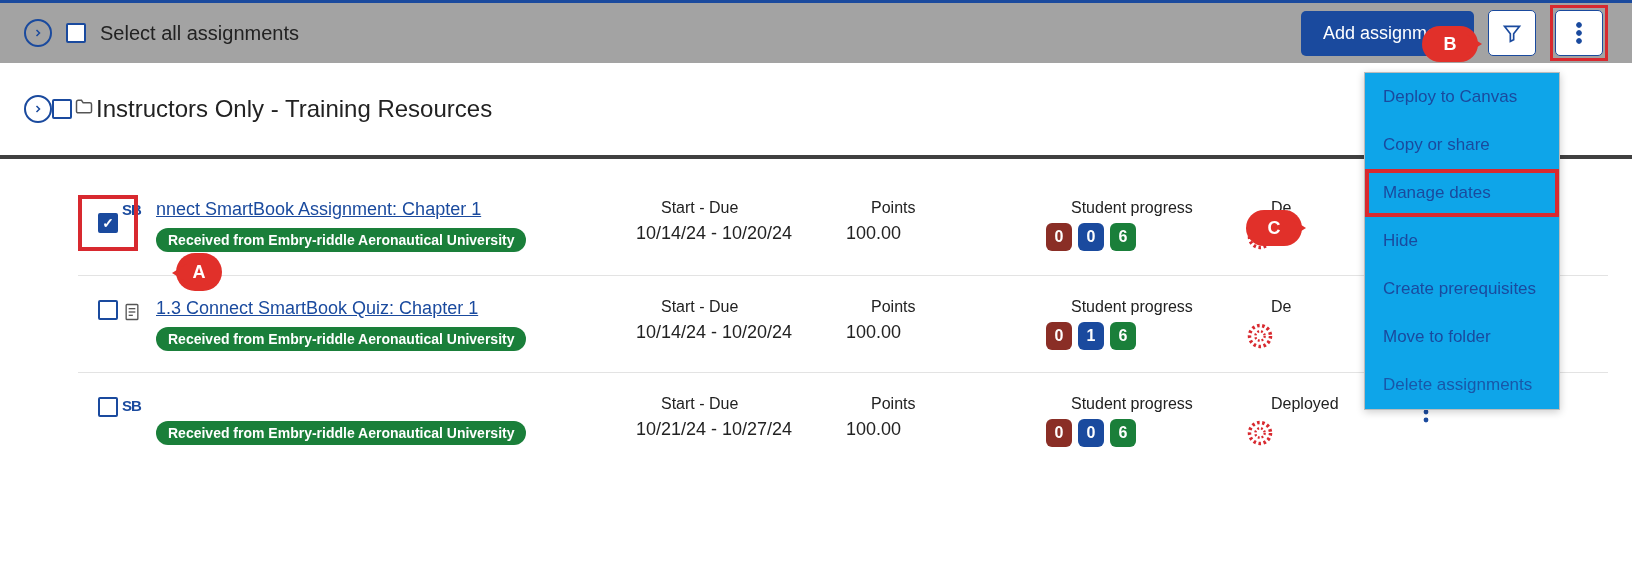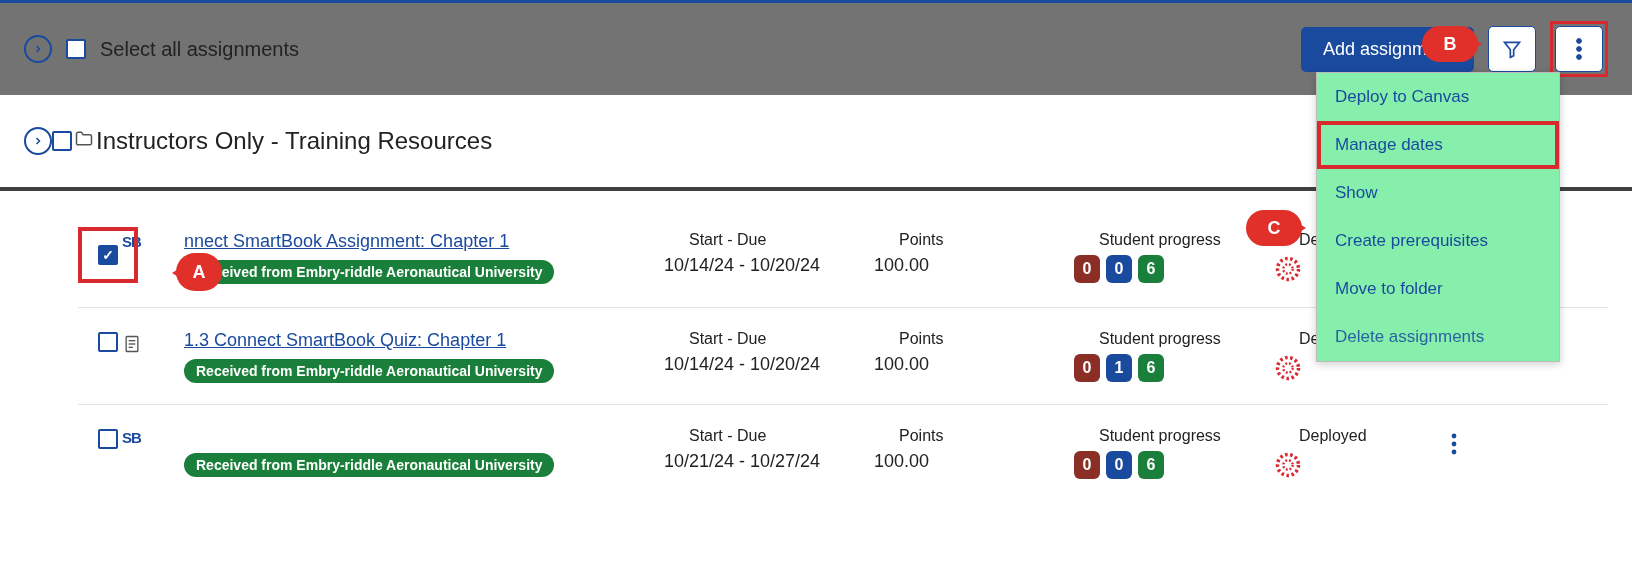--- a/index.html
+++ b/index.html
@@ -1,17 +1,17 @@
 <!DOCTYPE html>
 <html><head>
 <meta charset="utf-8">
 <style>
   * { box-sizing: border-box; margin: 0; padding: 0; }
   body { font-family: -apple-system, BlinkMacSystemFont, "Segoe UI", Arial, sans-serif; font-size: 16px; color: #222; background: #fff; width:1632px; }
-  .toolbar { background: #737373; border-top: 3px solid #1a4a9e; padding: 18px 24px; display: flex; align-items: center; gap: 14px; }
+  .toolbar { background: #a3a3a3; border-top: 3px solid #1a4a9e; padding: 2px 24px; display: flex; align-items: center; gap: 14px; }
   .chevron-circle { width: 28px; height: 28px; border: 2px solid #1a4a9e; border-radius: 50%; display:flex; align-items:center; justify-content:center; cursor:pointer; }
   .chevron-circle svg { stroke:#1a4a9e; }
   .checkbox { width: 20px; height: 20px; border: 2px solid #1a4a9e; border-radius: 2px; display:inline-flex; align-items:center; justify-content:center; cursor:pointer; background:#fff; }
   .checkbox.checked { background:#1a4a9e; }
   .checkbox.checked::after { content:'✓'; color:#fff; font-size:14px; font-weight:bold; }
   .checkbox.indeterminate { background:#1a4a9e; }
   .checkbox.indeterminate::after { content:''; width:10px; height:3px; background:#fff; }
   .select-all-label { font-size: 20px; }
   .spacer { flex: 1; }
   .btn-primary { background:#1a4a9e; color:#fff; border:none; border-radius:5px; padding:12px 22px; font-size:18px; cursor:pointer; }
@@ -23,21 +23,21 @@
   .section-title { font-size:24px; font-weight:500; }
   .group-section { padding: 18px 24px 6px 24px; }
   .group-header { display:flex; align-items:center; gap:14px; margin-bottom:16px; }
   .assignments-wrap { padding-left: 54px; }
   .assignment-row { display:flex; align-items:flex-start; padding:22px 0 18px 0; border-bottom:1px solid #e3e3e3; gap:0; }
   .assignment-row:last-child { border-bottom:none; }
   .a-check-col { width:44px; display:flex; align-items:flex-start; padding-top:2px; }
   .a-icon-col { width:34px; display:flex; align-items:center; padding-top:2px; }
   .sb-icon { color:#1a4a9e; font-weight:bold; font-size:15px; letter-spacing:-1px; }
   .quiz-icon svg { stroke:#555; }
-  .a-title-col { width:480px;margin-left:28px; }
+  .a-title-col { width:480px; }
   .a-link { color:#1a4a9e; text-decoration:underline; font-size:18px; }
   .pill { display:inline-block; margin-top:8px; background:#1a7f3a; color:#fff; padding:4px 12px; border-radius:12px; font-size:14px; font-weight:600; }
   .a-dates-col { width:210px; }
   .a-points-col { width:200px; }
   .a-progress-col { width:200px; }
   .a-deployed-col { width:160px; }
   .a-more-col { width:40px; display:flex; justify-content:center; padding-top:6px; }
   .col-label { color:#222; font-size:16px; margin-bottom:6px;margin-left:25px; }
   .col-value { font-size:18px; }
   .prog-badges { display:flex; gap:6px; margin-top:4px; }
@@ -52,21 +52,21 @@
   .red-box-checkbox { border:4px solid #d8292f; padding:14px 16px; display:inline-flex; position:relative; top:-6px; }
   
   .callout { position:absolute; background:#e1302a; color:#fff; font-weight:700; display:flex; align-items:center; justify-content:center; font-size:18px; }
   .callout-A { width:46px; height:38px; border-radius:19px 19px 19px 19px; left:176px; top:253px; }
   .callout-A::before { content:''; position:absolute; left:-14px; top:10px; border:10px solid transparent; border-right:16px solid #e1302a; }
   .callout-B { width:56px; height:36px; border-radius:18px; left:1422px; top:26px; }
   .callout-B::before { content:''; position:absolute; right:-14px; top:8px; border:10px solid transparent; border-left:16px solid #e1302a; }
   .callout-C { width:56px; height:36px; border-radius:18px; left:1246px; top:210px; }
   .callout-C::before { content:''; position:absolute; right:-14px; top:8px; border:10px solid transparent; border-left:16px solid #e1302a; }
   
-  .menu { position:absolute; right:72px; top:72px; width:244px; background:#86efac; border:1px solid #bcbcbc; box-shadow:0 2px 8px rgba(0,0,0,.2); z-index:10; }
+  .menu { position:absolute; right:72px; top:72px; width:196px; background:#0ea5e9; border:1px solid #bcbcbc; box-shadow:0 2px 8px rgba(0,0,0,.2); z-index:10; }
   .menu-inner { max-height:390px; overflow:auto; }
   .menu-item { padding:14px 18px; color:#1a4a9e; font-size:17px; cursor:pointer; }
   .menu-item.highlight { outline:4px solid #d8292f; outline-offset:-4px; }
   .menu-item.cut { color:#1a4a9e; opacity:.85; }
   .container { position:relative; width:1632px; }
 </style>
 </head>
 <body>
 <div class="container">
 
@@ -246,22 +246,23 @@
         </span>
       </div>
     </div>
 
   </div>
 </div>
 
 <div class="menu">
   <div class="menu-inner">
     <div class="menu-item">Deploy to Canvas</div>
+    <div class="menu-item">Copy or share</div>
     <div class="menu-item highlight">Manage dates</div>
-    <div class="menu-item">Show</div>
+    <div class="menu-item">Hide</div>
     <div class="menu-item">Create prerequisites</div>
     <div class="menu-item">Move to folder</div>
     <div class="menu-item cut">Delete assignments</div>
   </div>
 </div>
 
 <div class="callout callout-A">A</div>
 <div class="callout callout-B">B</div>
 <div class="callout callout-C">C</div>
 

